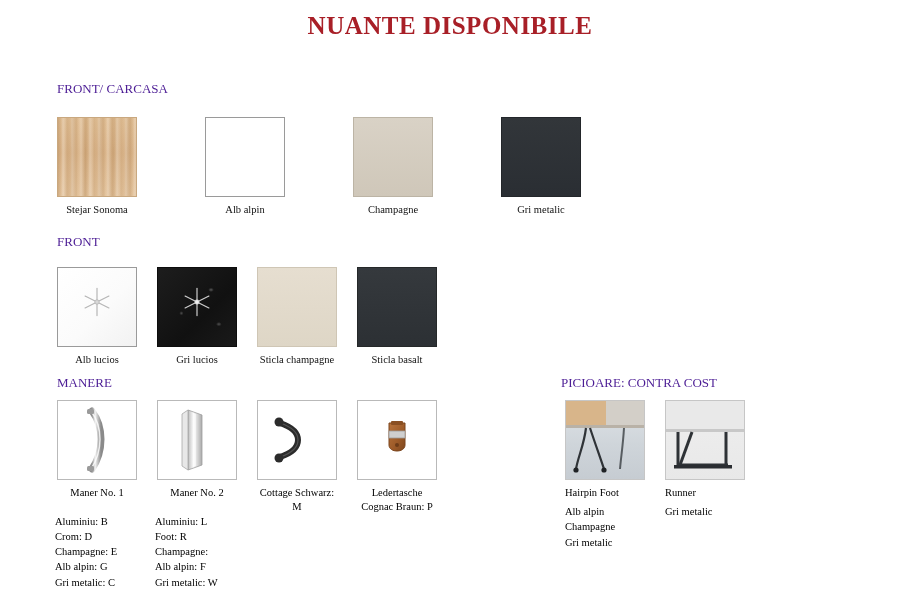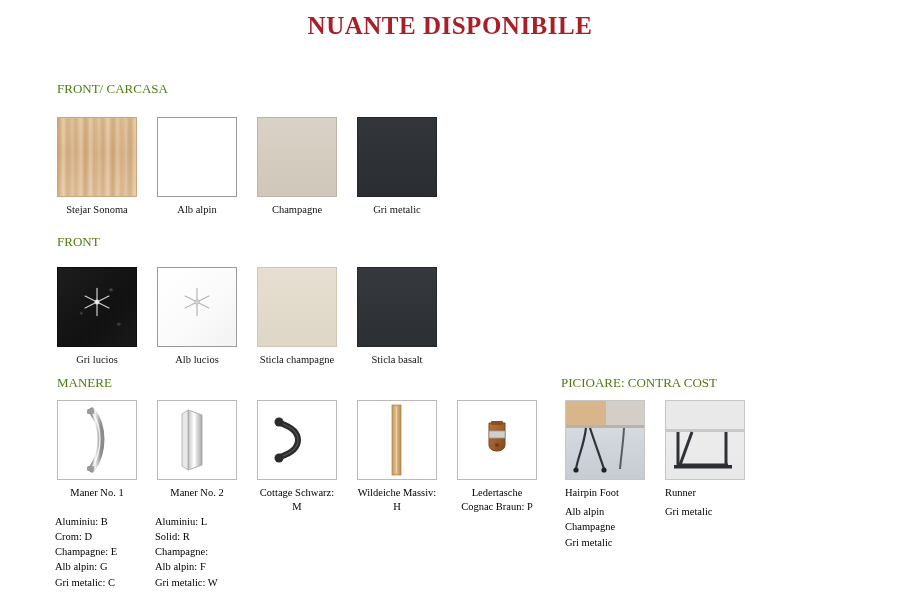--- a/index.html
+++ b/index.html
@@ -29,21 +29,21 @@
     font-family: "Liberation Serif", serif;
     font-size: 25px;
     font-weight: bold;
     letter-spacing: 0.5px;
     color: #a81f27;
   }
   .section-label {
     position: absolute;
     font-family: "Liberation Serif", serif;
     font-size: 13px;
-    color: #4d7c0f;
+    color: #4c1d95;
   }
   .swatch-row {
     position: absolute;
     display: flex;
   }
   .swatch {
     width: 80px;
     margin-right: 20px;
     display: flex;
     flex-direction: column;
@@ -201,21 +201,21 @@
 </style>
 </head>
 <body>
 
 <div class="page">
 
   <div class="title">NUANTE DISPONIBILE</div>
 
   <div class="section-label" style="top:81px; left:57px;">FRONT/ CARCASA</div>
 
-  <div class="swatch-row" style="top:117px; left:57px;">
+  <div class="swatch-row" style="top:117px; left:57px;gap:48px;">
 
     <div class="swatch">
       <div class="tile mat-sonoma"></div>
       <div class="cap">Stejar Sonoma</div>
     </div>
 
 
     <div class="swatch">
       <div class="tile mat-white"></div>
       <div class="cap">Alb alpin</div>
@@ -229,47 +229,47 @@
     <div class="swatch">
       <div class="tile mat-grimetalic"></div>
       <div class="cap">Gri metalic</div>
     </div>
 
   </div>
 
   <div class="section-label" style="top:234px; left:57px;">FRONT</div>
 
   <div class="swatch-row" style="top:267px; left:57px;">
+
+    <div class="swatch">
+      <div class="tile mat-albluc">
+        <svg class="gloss-star" viewBox="0 0 40 40">
+          <g stroke="#b5b5b5" stroke-width="1.4" fill="none" stroke-linecap="round">
+            <line x1="20" y1="4" x2="20" y2="36"></line>
+            <line x1="6" y1="13" x2="34" y2="27"></line>
+            <line x1="6" y1="27" x2="34" y2="13"></line>
+          </g>
+          <circle cx="20" cy="20" r="2.6" fill="#d8d8d8" stroke="#b0b0b0" stroke-width="0.8"></circle>
+        </svg>
+      </div>
+      <div class="cap">Alb lucios</div>
+    </div>
 
     <div class="swatch">
       <div class="tile mat-griluc">
         <svg class="gloss-star" viewBox="0 0 40 40">
           <g stroke="#cfcfcf" stroke-width="1.4" fill="none" stroke-linecap="round">
             <line x1="20" y1="4" x2="20" y2="36"></line>
             <line x1="6" y1="13" x2="34" y2="27"></line>
             <line x1="6" y1="27" x2="34" y2="13"></line>
           </g>
           <circle cx="20" cy="20" r="2.6" fill="#efefef" stroke="#c9c9c9" stroke-width="0.8"></circle>
         </svg>
       </div>
       <div class="cap">Gri lucios</div>
-    </div>
-
-    <div class="swatch">
-      <div class="tile mat-albluc">
-        <svg class="gloss-star" viewBox="0 0 40 40">
-          <g stroke="#b5b5b5" stroke-width="1.4" fill="none" stroke-linecap="round">
-            <line x1="20" y1="4" x2="20" y2="36"></line>
-            <line x1="6" y1="13" x2="34" y2="27"></line>
-            <line x1="6" y1="27" x2="34" y2="13"></line>
-          </g>
-          <circle cx="20" cy="20" r="2.6" fill="#d8d8d8" stroke="#b0b0b0" stroke-width="0.8"></circle>
-        </svg>
-      </div>
-      <div class="cap">Alb lucios</div>
     </div>
 
 
     <div class="swatch">
       <div class="tile mat-sticlachamp"></div>
       <div class="cap">Sticla champagne</div>
     </div>
 
     <div class="swatch">
       <div class="tile mat-sticlabasalt"></div>
@@ -320,55 +320,39 @@
             </linearGradient>
           </defs>
           <polygon points="30,9 44,14 44,64 30,69" fill="url(#chromeB)" stroke="#9e9e9e" stroke-width="0.8"></polygon>
           <polygon points="30,9 30,69 24,65 24,13" fill="#e8e8e8" stroke="#a8a8a8" stroke-width="0.8"></polygon>
           <line x1="37" y1="13" x2="37" y2="65" stroke="#ffffff" stroke-width="1.2" opacity="0.85"></line>
         </svg>
       </div>
       <div class="handle-cap">Maner No. 2</div>
       <div class="finish-list">
         <div>Aluminiu: L</div>
-        <div>Solid: R</div>
+        <div>Foot: R</div>
         <div>Champagne:</div>
         <div>Alb alpin: F</div>
         <div>Gri metalic: W</div>
       </div>
     </div>
 
     <div class="handle-item">
       <div class="handle-tile">
         <svg width="78" height="78" viewBox="0 0 78 78">
           <path d="M22 22 C46 30, 46 48, 22 56" stroke="#2b2b2b" stroke-width="6" fill="none" stroke-linecap="round"></path>
           <path d="M22 22 C46 30, 46 48, 22 56" stroke="#6e6e6e" stroke-width="1.2" fill="none" opacity="0.6"></path>
           <circle cx="21" cy="21" r="4.5" fill="#2b2b2b"></circle>
           <circle cx="21" cy="57" r="4.5" fill="#2b2b2b"></circle>
         </svg>
       </div>
       <div class="handle-cap">Cottage Schwarz: M</div>
     </div>
 
-    <div class="handle-item">
-      <div class="handle-tile">
-        <svg width="78" height="78" viewBox="0 0 78 78">
-          <defs>
-            <linearGradient id="oakG" x1="0" y1="0" x2="1" y2="0">
-              <stop offset="0%" stop-color="#c79a5e"></stop>
-              <stop offset="45%" stop-color="#e2bd8b"></stop>
-              <stop offset="100%" stop-color="#b98b4f"></stop>
-            </linearGradient>
-          </defs>
-          <rect x="34" y="4" width="9" height="70" fill="url(#oakG)" stroke="#a87f46" stroke-width="0.7"></rect>
-          <line x1="38.5" y1="6" x2="38.5" y2="72" stroke="#f2dcbc" stroke-width="1" opacity="0.8"></line>
-        </svg>
-      </div>
-      <div class="handle-cap">Wildeiche Massiv: H</div>
-    </div>
 
     <div class="handle-item">
       <div class="handle-tile">
         <svg width="78" height="78" viewBox="0 0 78 78">
           <defs>
             <linearGradient id="leatherG" x1="0" y1="0" x2="1" y2="1">
               <stop offset="0%" stop-color="#b9743c"></stop>
               <stop offset="60%" stop-color="#9c5a28"></stop>
               <stop offset="100%" stop-color="#7d471e"></stop>
             </linearGradient>

